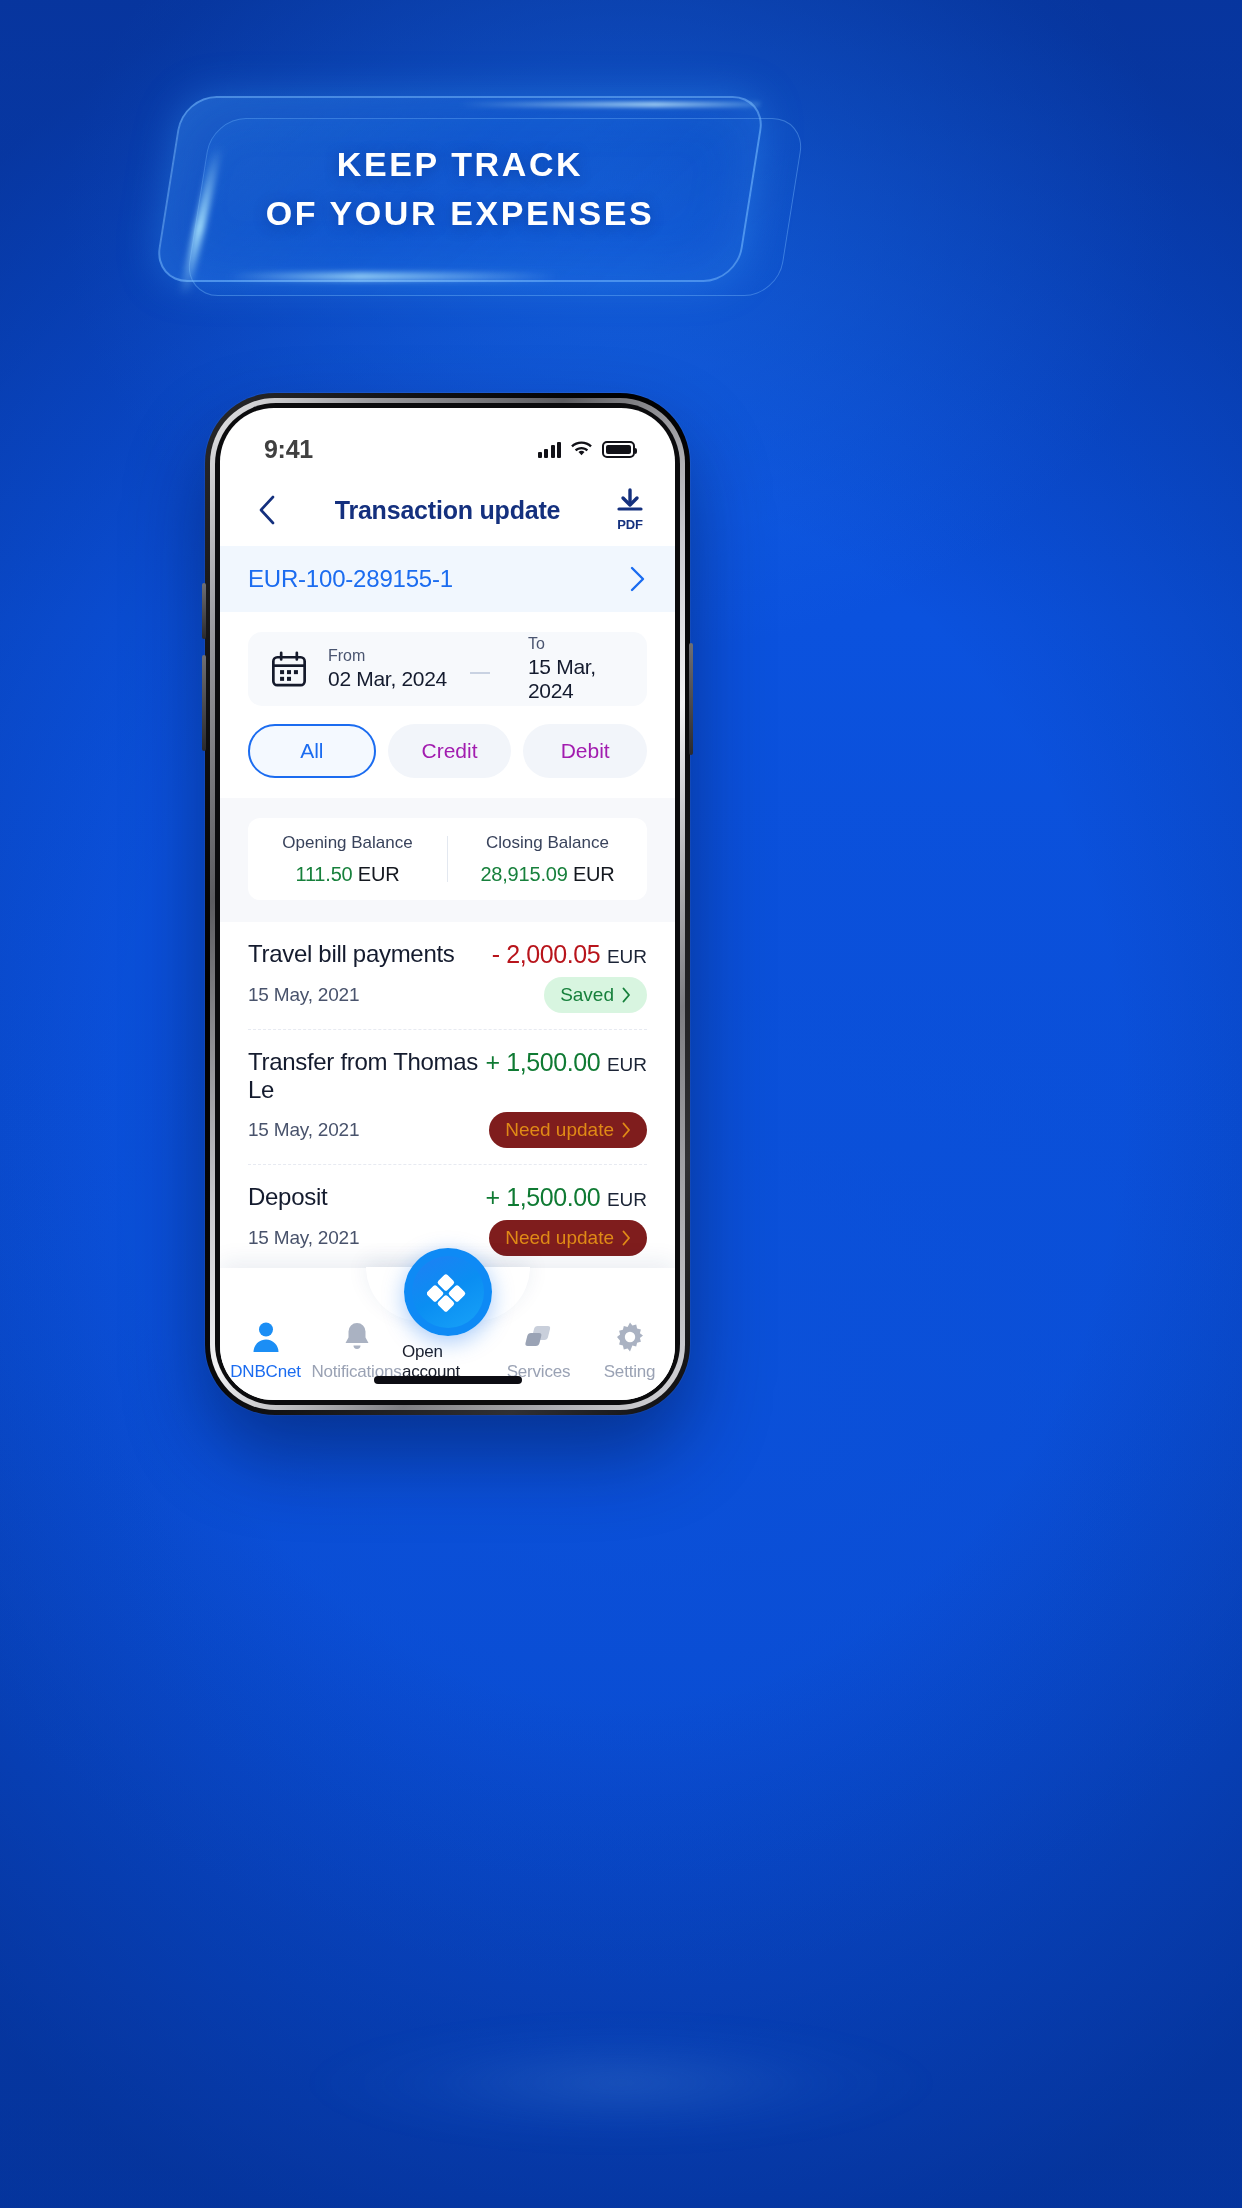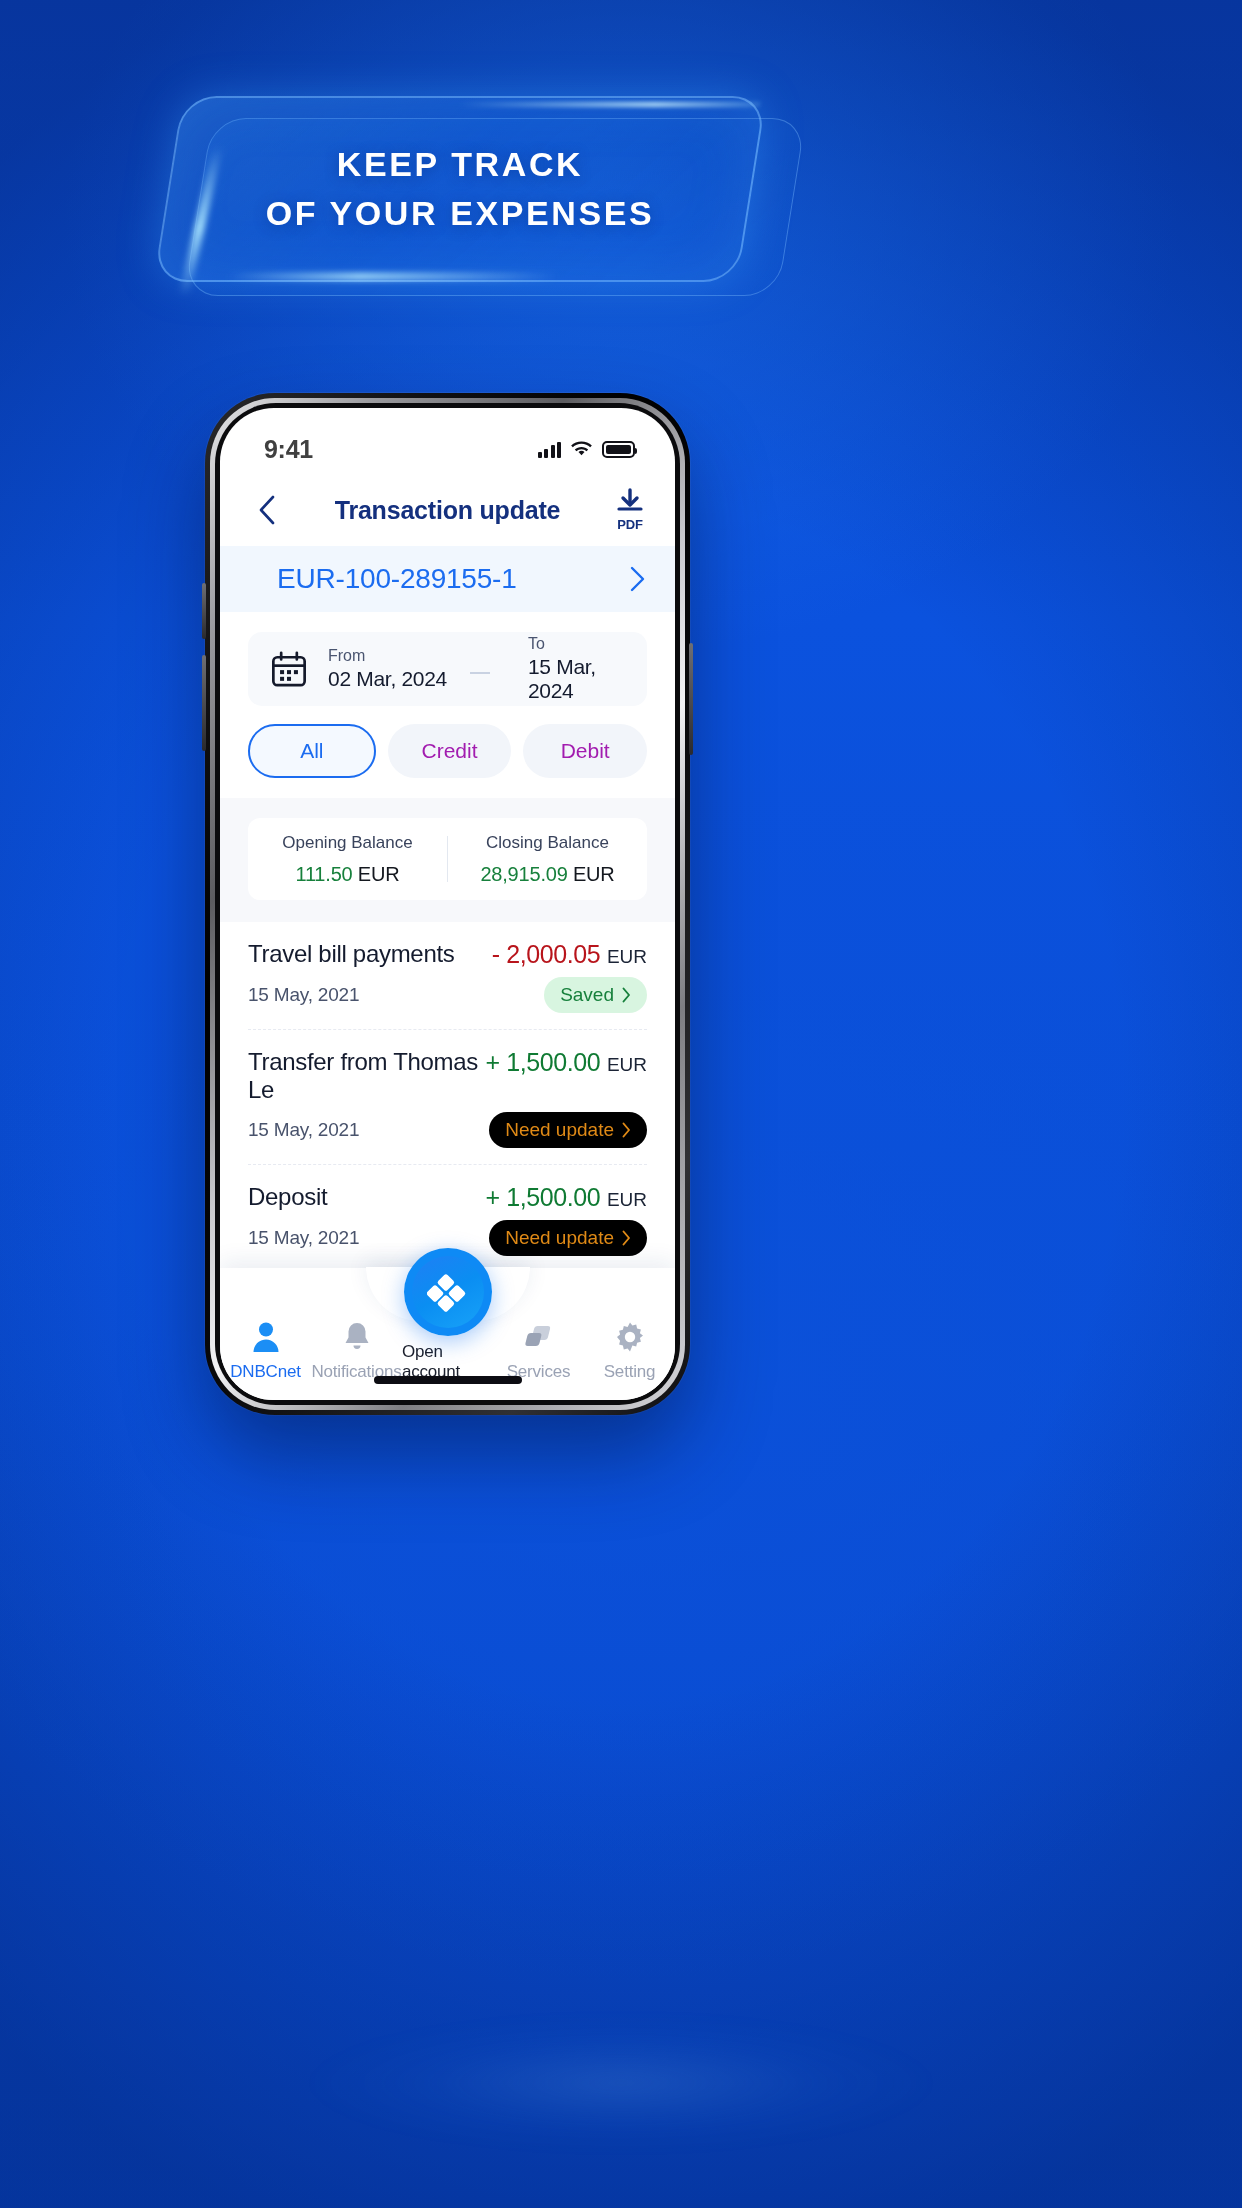--- a/index.html
+++ b/index.html
@@ -154,21 +154,21 @@
   }
   .pdf-ico .lbl { font-size:13px; font-weight:bold; color:#14307e; letter-spacing:-0.2px; }
 
   
   .acct-row {
     background:#f1f7fe;
     height:66px;
     display:flex; align-items:center; justify-content:space-between;
     padding:0 30px 0 28px;
   }
-  .acct-num { font-size:28px; color:#1b6cf0; letter-spacing:-0.2px;margin-left:29px; }
+  .acct-num { font-size:24px; color:#1b6cf0; letter-spacing:-0.2px; }
 
   
   .pad { padding:0 28px; }
   .date-card {
     margin-top:20px;
     background:#f7f9fc;
     border-radius:14px;
     height:74px;
     display:flex; align-items:center;
     padding:0 22px;
@@ -220,21 +220,21 @@
   .tx-amt.neg { color:#b8141b; }
   .tx-amt.pos { color:#0f7a33; }
   .tx-bot { display:flex; align-items:center; justify-content:space-between; margin-top:8px; }
   .tx-date { font-size:19px; color:#49536c; letter-spacing:-0.2px; }
   .badge {
     display:inline-flex; align-items:center; gap:8px;
     height:36px; padding:0 16px; border-radius:18px;
     font-size:19px; cursor:pointer;
   }
   .badge.saved { background:#d8f5e0; color:#17803c; }
-  .badge.need  { background:#000000; color:#e08a16; }
+  .badge.need  { background:#7f1d1d; color:#e08a16; }
 
   
   .bottomnav {
     position:absolute; left:0; right:0; bottom:0;
     height:132px;
     background:#ffffff;
     box-shadow: 0 -6px 22px rgba(20,50,110,0.09);
   }
   .notch-cut {
     position:absolute; left:50%; top:-1px;

